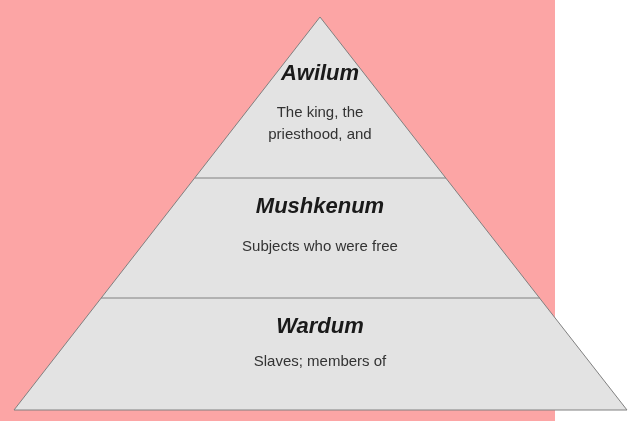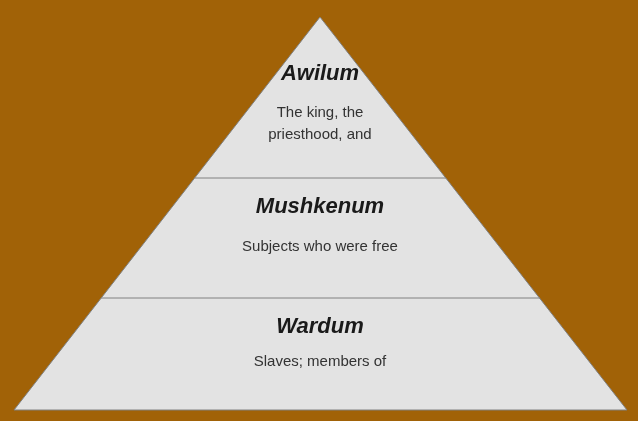--- a/index.html
+++ b/index.html
@@ -6,23 +6,23 @@
     margin: 0;
     padding: 0;
     background: #ffffff;
     width: 638px;
     height: 421px;
     overflow: hidden;
     font-family: "Liberation Sans", sans-serif;
   }
   .stage {
     position: relative;
-    width: 638px;
+    width: 555px;
     height: 421px;
-    background: #a16207;
+    background: #fca5a5;
   }
   svg { display: block; }
   .tier-title {
     font-family: "Liberation Sans", sans-serif;
     font-style: italic;
     font-weight: bold;
     font-size: 22px;
     fill: #1a1a1a;
   }
   .tier-desc {

